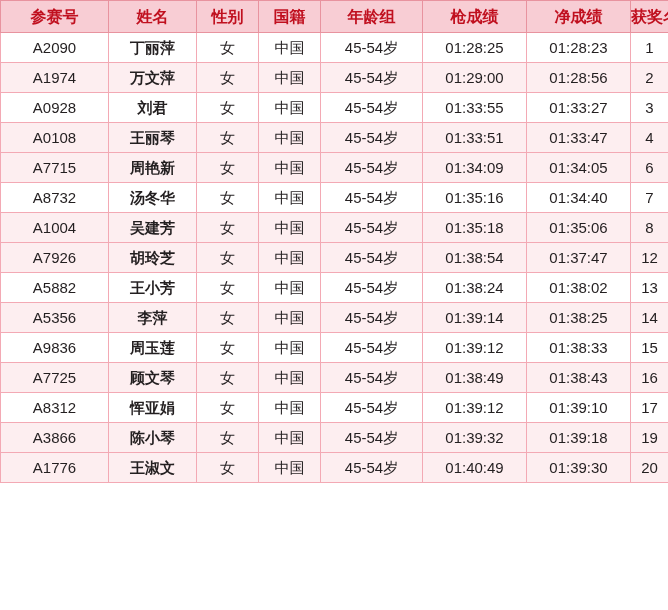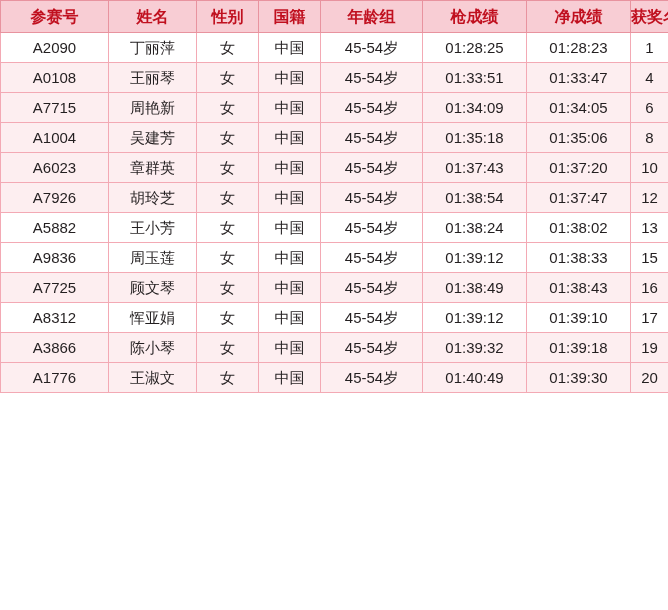--- a/index.html
+++ b/index.html
@@ -41,21 +41,21 @@
     border-color: #e8939f;
   }
   tbody tr.odd td {
     background: #ffffff;
   }
   tbody tr.even td {
     background: #fdeef0;
   }
   td.name {
     color: #c0101f;
-    font-weight: normal;
+    font-weight: bold;
   }
   
   col.c-bib     { width: 108px; }
   col.c-name    { width: 88px; }
   col.c-gender  { width: 62px; }
   col.c-nation  { width: 62px; }
   col.c-age     { width: 102px; }
   col.c-gun     { width: 104px; }
   col.c-net     { width: 104px; }
   col.c-rank    { width: 38px; }
@@ -91,78 +91,108 @@
         <td>A2090</td>
         <td class="name">丁丽萍</td>
         <td>女</td>
         <td>中国</td>
         <td>45-54岁</td>
         <td>01:28:25</td>
         <td>01:28:23</td>
         <td>1</td>
       </tr>
       <tr class="even">
+        <td>A1974</td>
+        <td class="name">万文萍</td>
+        <td>女</td>
+        <td>中国</td>
+        <td>45-54岁</td>
+        <td>01:29:00</td>
+        <td>01:28:56</td>
+        <td>2</td>
+      </tr>
+      <tr class="odd">
+        <td>A0928</td>
+        <td class="name">刘君</td>
+        <td>女</td>
+        <td>中国</td>
+        <td>45-54岁</td>
+        <td>01:33:55</td>
+        <td>01:33:27</td>
+        <td>3</td>
+      </tr>
+      <tr class="even">
         <td>A0108</td>
         <td class="name">王丽琴</td>
         <td>女</td>
         <td>中国</td>
         <td>45-54岁</td>
         <td>01:33:51</td>
         <td>01:33:47</td>
         <td>4</td>
       </tr>
       <tr class="even">
         <td>A7715</td>
         <td class="name">周艳新</td>
         <td>女</td>
         <td>中国</td>
         <td>45-54岁</td>
         <td>01:34:09</td>
         <td>01:34:05</td>
         <td>6</td>
       </tr>
+      <tr class="odd">
+        <td>A8732</td>
+        <td class="name">汤冬华</td>
+        <td>女</td>
+        <td>中国</td>
+        <td>45-54岁</td>
+        <td>01:35:16</td>
+        <td>01:34:40</td>
+        <td>7</td>
+      </tr>
       <tr class="even">
         <td>A1004</td>
         <td class="name">吴建芳</td>
         <td>女</td>
         <td>中国</td>
         <td>45-54岁</td>
         <td>01:35:18</td>
         <td>01:35:06</td>
         <td>8</td>
       </tr>
       <tr class="even">
-        <td>A6023</td>
-        <td class="name">章群英</td>
-        <td>女</td>
-        <td>中国</td>
-        <td>45-54岁</td>
-        <td>01:37:43</td>
-        <td>01:37:20</td>
-        <td>10</td>
-      </tr>
-      <tr class="even">
         <td>A7926</td>
         <td class="name">胡玲芝</td>
         <td>女</td>
         <td>中国</td>
         <td>45-54岁</td>
         <td>01:38:54</td>
         <td>01:37:47</td>
         <td>12</td>
       </tr>
       <tr class="odd">
         <td>A5882</td>
         <td class="name">王小芳</td>
         <td>女</td>
         <td>中国</td>
         <td>45-54岁</td>
         <td>01:38:24</td>
         <td>01:38:02</td>
         <td>13</td>
+      </tr>
+      <tr class="even">
+        <td>A5356</td>
+        <td class="name">李萍</td>
+        <td>女</td>
+        <td>中国</td>
+        <td>45-54岁</td>
+        <td>01:39:14</td>
+        <td>01:38:25</td>
+        <td>14</td>
       </tr>
       <tr class="odd">
         <td>A9836</td>
         <td class="name">周玉莲</td>
         <td>女</td>
         <td>中国</td>
         <td>45-54岁</td>
         <td>01:39:12</td>
         <td>01:38:33</td>
         <td>15</td>

